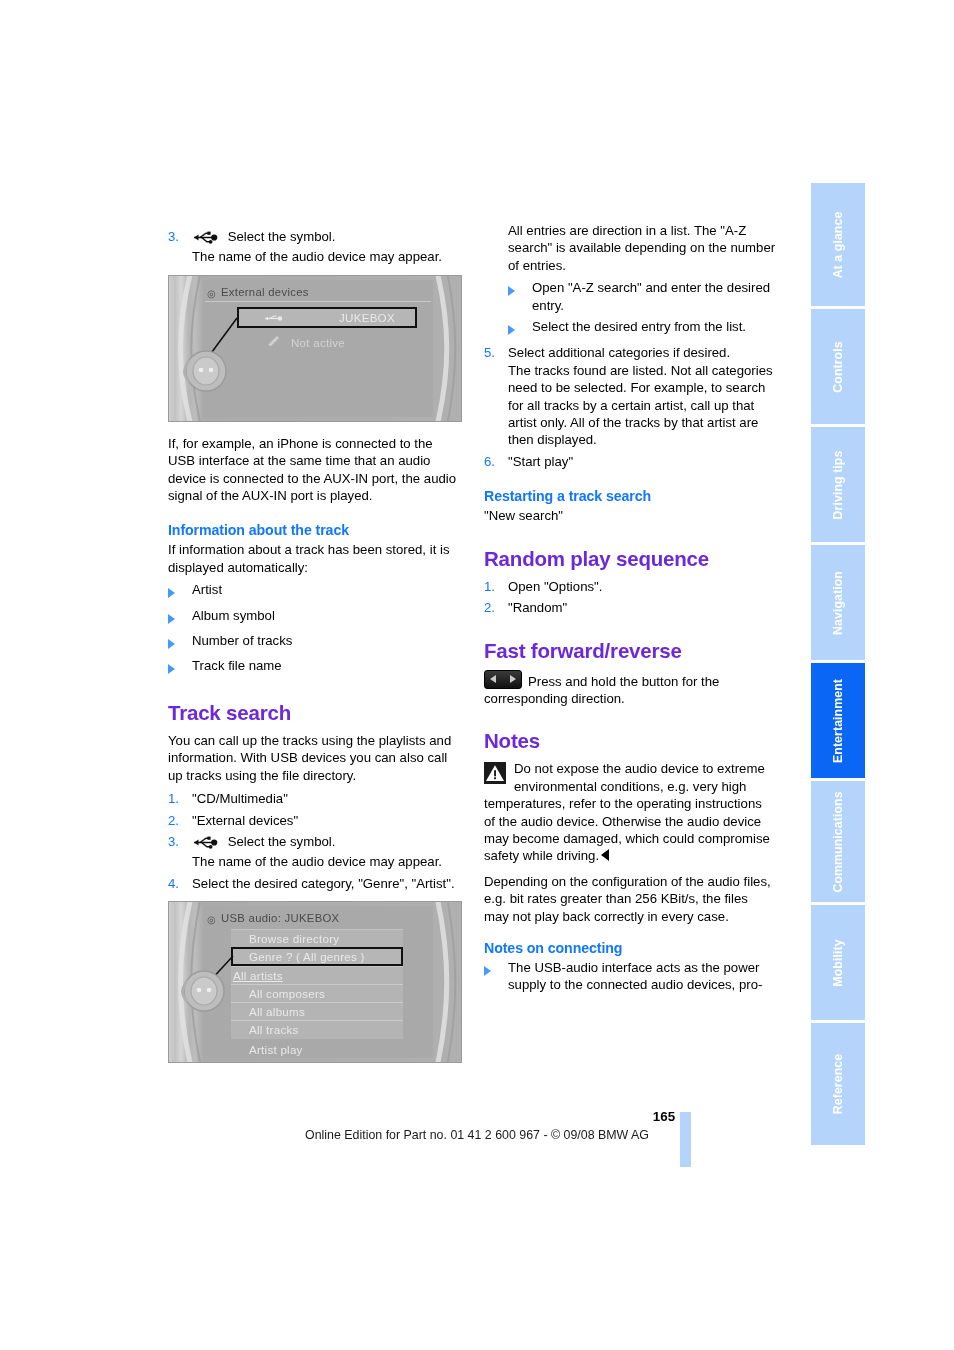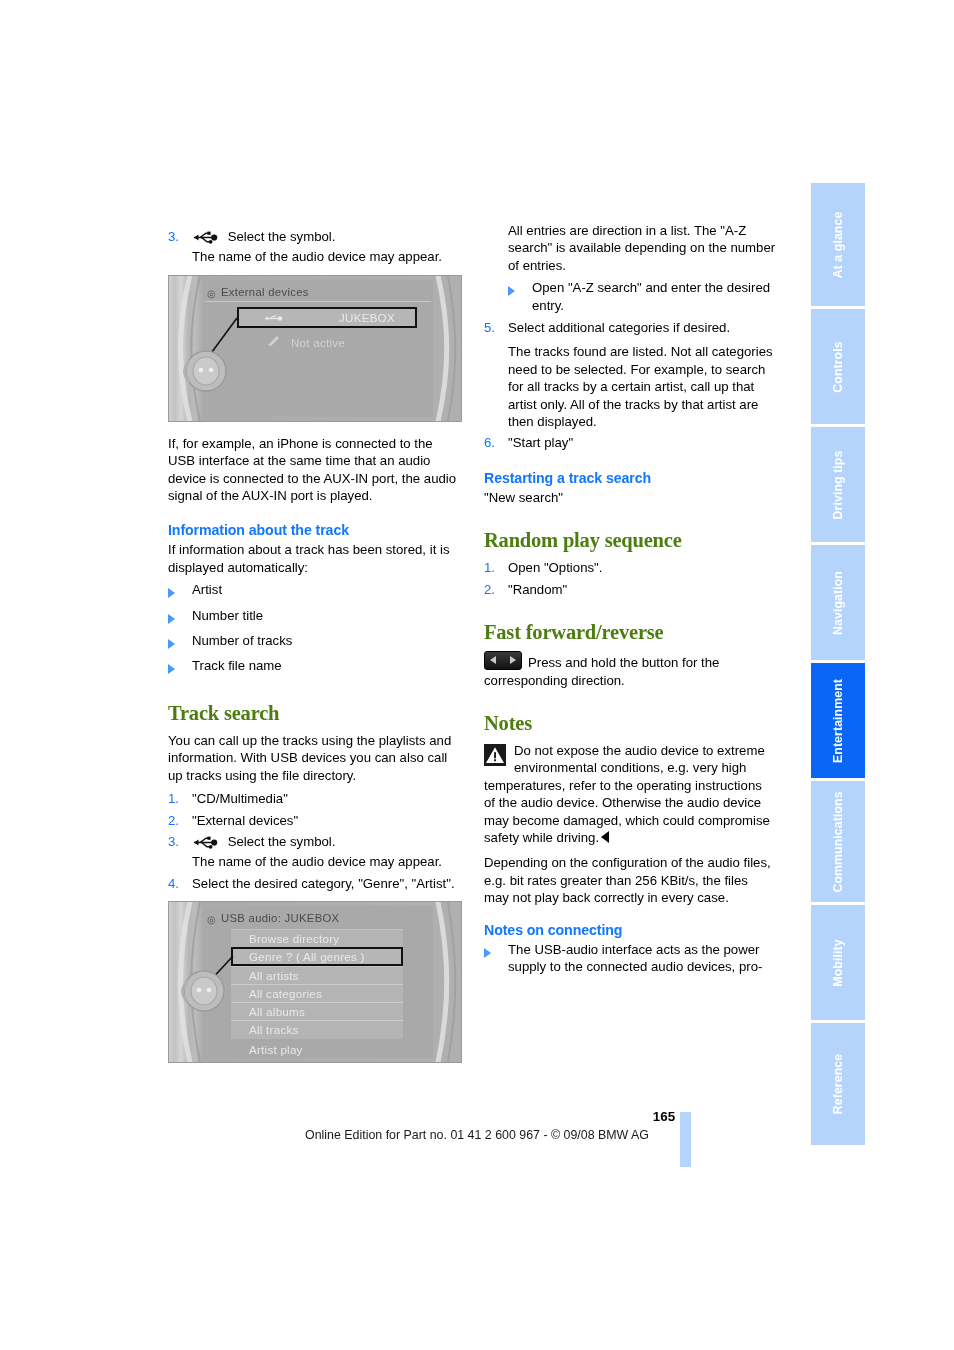--- a/index.html
+++ b/index.html
@@ -29,27 +29,26 @@
     top: 222px;
     width: 292px;
     font-size: 13.2px;
     line-height: 17.4px;
   }
   .col-left  { left: 168px; }
   .col-right { left: 484px; }
 
   
   h1.sec {
-    color: #4d7c0f;
+    color: #6d28d9;
     font-size: 20.5px;
     line-height: 24px;
     font-weight: bold;
     margin: 22px 0 7px 0;
     letter-spacing: -0.2px;
-    font-family: Liberation Serif, serif;
   }
   h2.sub {
     color: #1177ff;
     font-size: 14.2px;
     line-height: 18px;
     font-weight: bold;
     margin: 17px 0 2px 0;
     letter-spacing: -0.1px;
   }
   h2.sub.tight { margin-top: 14px; }
@@ -372,21 +371,21 @@
 
     <h2 class="sub">Information about the track</h2>
     <p class="body">If information about a track has been stored, it is displayed automatically:</p>
     <div class="bullist">
       <div class="bulrow">
         <div class="bullet"><span class="tri-outline"></span></div>
         <div class="txt">Artist</div>
       </div>
       <div class="bulrow">
         <div class="bullet"><span class="tri-outline"></span></div>
-        <div class="txt">Number title</div>
+        <div class="txt">Album symbol</div>
       </div>
       <div class="bulrow">
         <div class="bullet"><span class="tri-outline"></span></div>
         <div class="txt">Number of tracks</div>
       </div>
       <div class="bulrow">
         <div class="bullet"><span class="tri-outline"></span></div>
         <div class="txt">Track file name</div>
       </div>
     </div>
@@ -443,24 +442,24 @@
       <div class="fig-title-icon">◎</div>
       <div class="fig-title">USB audio: JUKEBOX</div>
 
       <div class="mid-band" style="left:62px; top:27px; width:172px; height:18px;"></div>
       <div class="mid-row" style="left:80px; top:28px;">Browse directory</div>
 
       <div class="mid-sel" style="left:62px; top:45px; width:172px; height:19px;"></div>
       <div class="mid-row" style="left:80px; top:46px;">Genre ? ( All genres )</div>
 
       <div class="mid-band" style="left:62px; top:64px; width:172px; height:18px;"></div>
-      <div class="mid-row" style="left:80px; top:65px;">All artists</div>
+      <div class="mid-row" style="left:64px; top:65px;text-decoration:underline;">All artists</div>
 
       <div class="mid-band" style="left:62px; top:82px; width:172px; height:18px;"></div>
-      <div class="mid-row" style="left:80px; top:83px;">All categories</div>
+      <div class="mid-row" style="left:80px; top:83px;">All composers</div>
 
       <div class="mid-band" style="left:62px; top:100px; width:172px; height:18px;"></div>
       <div class="mid-row" style="left:80px; top:101px;">All albums</div>
 
       <div class="mid-band" style="left:62px; top:118px; width:172px; height:18px;"></div>
       <div class="mid-row" style="left:80px; top:119px;">All tracks</div>
 
       <div class="mid-row" style="left:80px; top:139px;">Artist play</div>
 
       <svg style="position:absolute; left:24px; top:52px;" width="60" height="40">
@@ -483,28 +482,32 @@
 
     <div style="margin-left:24px;">
       <p class="body">All entries are direction in a list. The "A-Z search" is available depending on the number of entries.</p>
     </div>
 
     <div class="bullist" style="margin-left:24px;">
       <div class="bulrow">
         <div class="bullet"><span class="tri-outline"></span></div>
         <div class="txt">Open "A-Z search" and enter the desired entry.</div>
       </div>
+      <div class="bulrow">
+        <div class="bullet"><span class="tri-outline"></span></div>
+        <div class="txt">Select the desired entry from the list.</div>
+      </div>
     </div>
 
     <div class="numlist" style="margin-top:5px;">
       <div class="numrow">
         <div class="num">5.</div>
         <div class="txt">
           <span>Select additional categories if desired.</span>
-          <p class="body" style="margin-top:7px;">The tracks found are listed. Not all categories need to be selected. For example, to search for all tracks by a certain artist, call up that artist only. All of the tracks by that artist are then displayed.</p>
+          <p class="body" style="">The tracks found are listed. Not all categories need to be selected. For example, to search for all tracks by a certain artist, call up that artist only. All of the tracks by that artist are then displayed.</p>
         </div>
       </div>
       <div class="numrow">
         <div class="num">6.</div>
         <div class="txt">"Start play"</div>
       </div>
     </div>
 
     <h2 class="sub">Restarting a track search</h2>
     <p class="body">"New search"</p>

